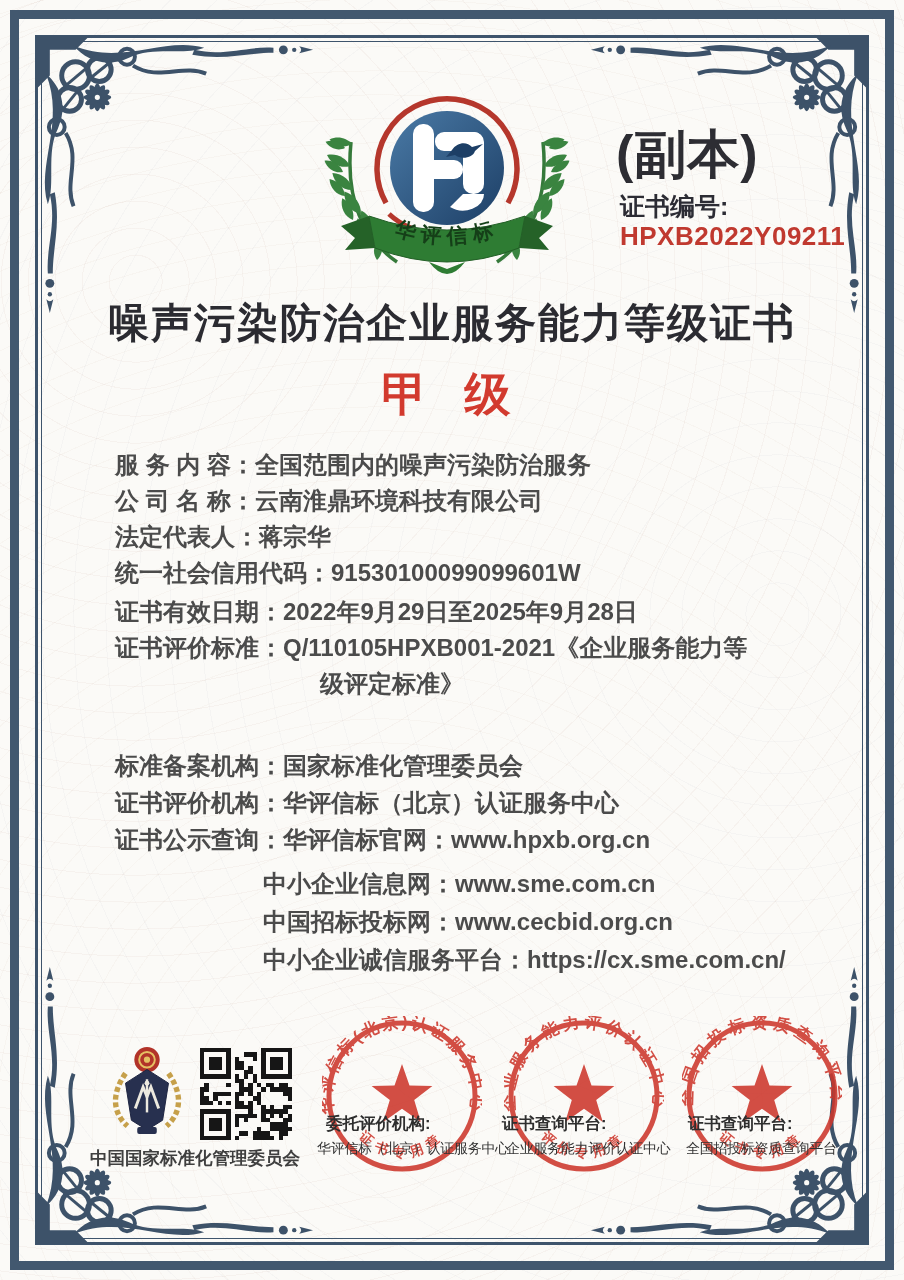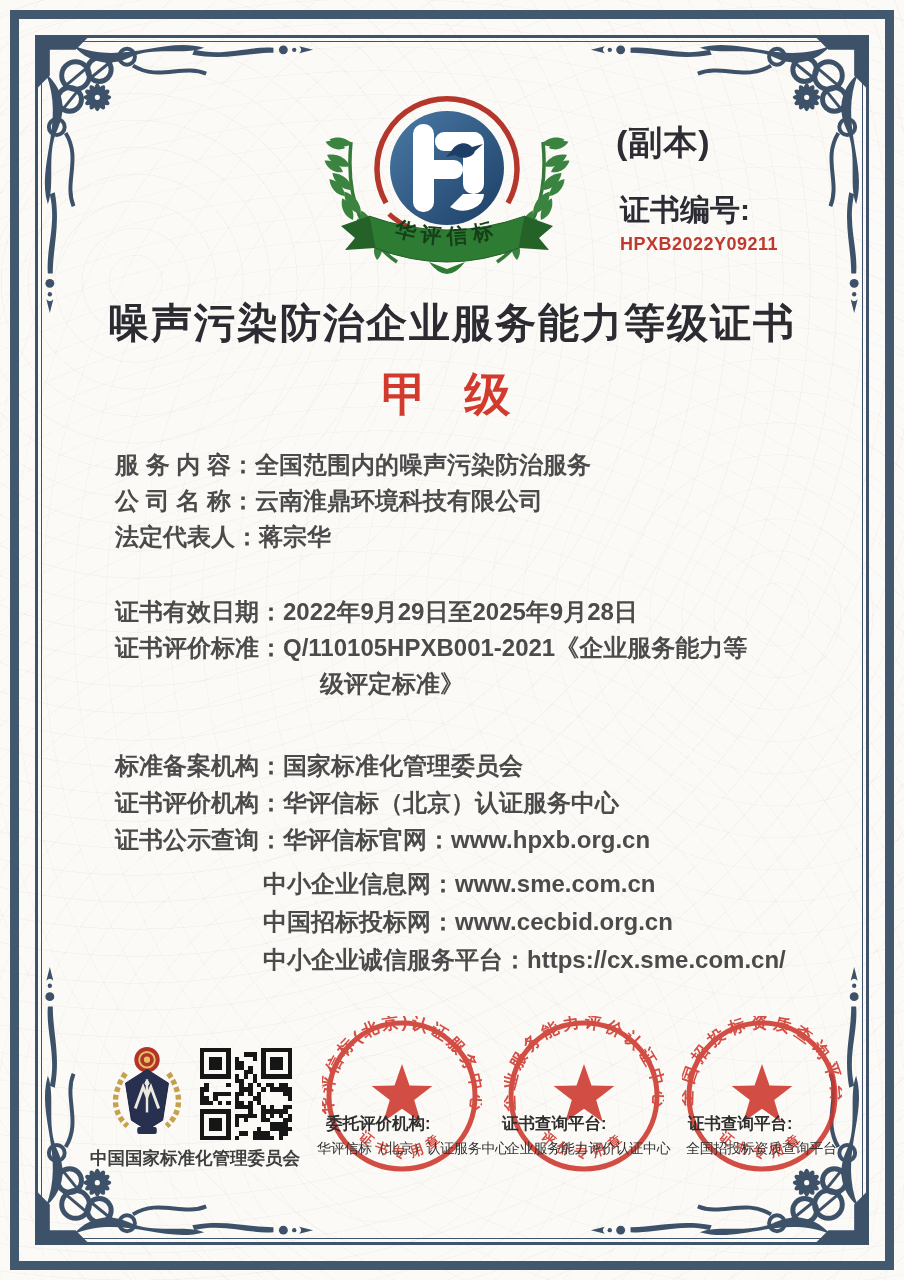--- a/index.html
+++ b/index.html
@@ -12,23 +12,23 @@
       #fbfaf7;}
   .band{position:absolute;inset:10px;border:9px solid #42586f;}
   .thin1{position:absolute;inset:35px;border:3px solid #3e546c;}
   .thin2{position:absolute;inset:41px;border:1.5px solid #3e546c;}
   .corner{position:absolute;width:282px;height:282px;color:#3d5269;}
   .corner.tl{top:34px;left:34px}
   .corner.tr{top:34px;right:34px;transform:scaleX(-1)}
   .corner.bl{bottom:34px;left:34px;transform:scaleY(-1)}
   .corner.br{bottom:34px;right:34px;transform:scale(-1,-1)}
   .abs{position:absolute;}
-  .copy{left:616px;top:120px;font-size:34px;font-weight:700;color:#2d2d33;letter-spacing:1px;}
-  .certno-label{left:620px;top:190px;font-size:30px;font-weight:700;color:#2c2c34;}
-  .certno-value{left:620px;top:234px;font-size:18px;font-weight:700;color:#c0392f;letter-spacing:.5px;}
+  .copy{left:616px;top:120px;font-size:52px;font-weight:700;color:#2d2d33;letter-spacing:1px;}
+  .certno-label{left:620px;top:190px;font-size:25px;font-weight:700;color:#2c2c34;}
+  .certno-value{left:620px;top:221px;font-size:26px;font-weight:700;color:#c0392f;letter-spacing:.5px;}
   .title{left:0;top:296px;width:904px;text-align:center;font-size:41px;font-weight:800;color:#2b2b31;letter-spacing:2px;}
   .grade{left:0;top:364px;width:904px;text-align:center;font-size:46px;font-weight:800;color:#d23a2e;letter-spacing:12px;}
   .tblock{left:115px;font-size:24px;font-weight:600;color:#4b4b4b;line-height:36px;white-space:nowrap;}
   .tblock .wrap{padding-left:205px;}
   .qextra{margin-top:7px;line-height:38px;padding-left:148px;}
   .logo{left:317px;top:90px;width:260px;height:195px;}
   .emblem{left:106px;top:1040px;width:82px;height:98px;}
   .qr{left:200px;top:1048px;width:92px;height:92px;}
   .authority{left:90px;top:1146px;width:224px;font-size:17.5px;font-weight:600;color:#3f3f3f;}
   .stamp{width:160px;height:160px;opacity:.88;top:1016px;}
@@ -140,20 +140,21 @@
   <div class="abs certno-label">证书编号:</div>
   <div class="abs certno-value">HPXB2022Y09211</div>
 
   <div class="abs title">噪声污染防治企业服务能力等级证书</div>
   <div class="abs grade">甲 级</div>
 
   <div class="abs tblock" style="top:447px">
     <div><span>服 务 内 容：</span><span>全国范围内的噪声污染防治服务</span></div>
     <div><span>公 司 名 称：</span><span>云南淮鼎环境科技有限公司</span></div>
     <div><span>法定代表人：</span><span>蒋宗华</span></div>
+    <div><span>统一社会信用代码：</span><span>91530100099099601W</span></div>
   </div>
 
   <div class="abs tblock" style="top:594px">
     <div><span>证书有效日期：</span><span>2022年9月29日至2025年9月28日</span></div>
     <div><span>证书评价标准：</span><span>Q/110105HPXB001-2021《企业服务能力等</span></div>
     <div class="wrap">级评定标准》</div>
   </div>
 
   <div class="abs tblock" style="top:747px;line-height:37px">
     <div><span>标准备案机构：</span><span>国家标准化管理委员会</span></div>

